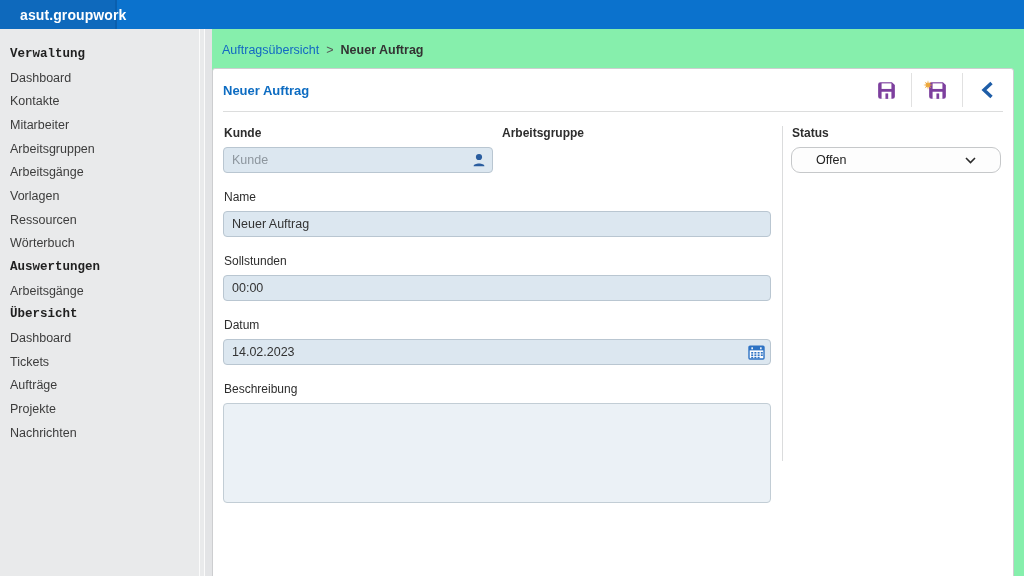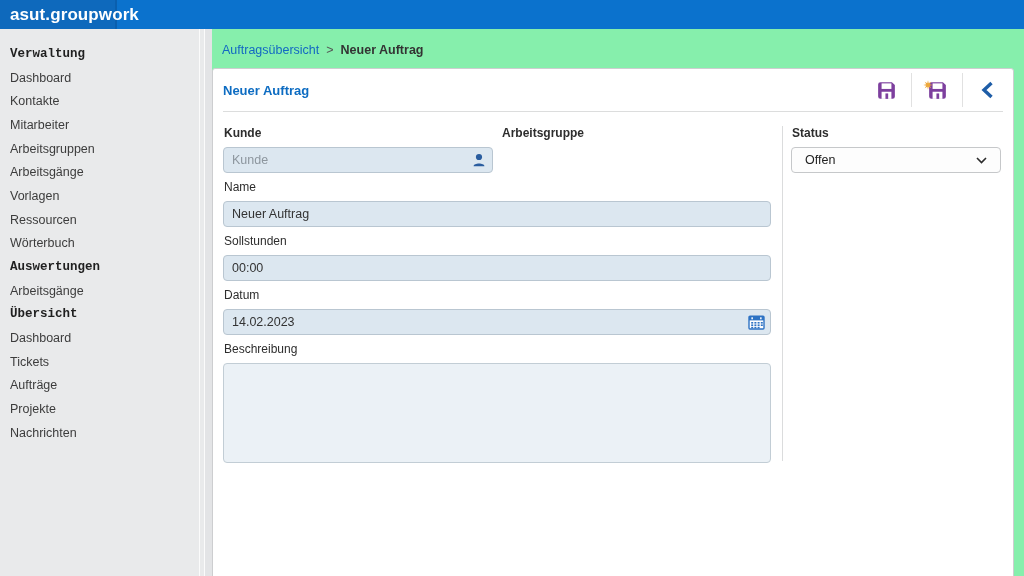--- a/index.html
+++ b/index.html
@@ -2,22 +2,22 @@
 <html><head>
 <meta charset="utf-8">
 <style>
   * { margin:0; padding:0; box-sizing:border-box; }
   html,body { width:1024px; height:576px; overflow:hidden; }
   body { font-family:"Liberation Sans", sans-serif; background:#ececec; position:relative; }
 
   
   .topbar { position:absolute; top:0; left:0; right:0; height:29px; background:#0b72cd; }
   .logo-block { position:absolute; left:0; top:0; width:117px; height:29px; background:#0e69bc;
-                border-right:2px solid #0a5fae; display:flex; align-items:center; padding-left:10px;
-                color:#fff; font-size:17px; font-weight:700; letter-spacing:.1px; cursor:pointer; }
+                border-right:2px solid #0a5fae; display:flex; align-items:center; padding-left:20px;
+                color:#fff; font-size:14px; font-weight:700; letter-spacing:.1px; cursor:pointer; }
 
   
   .sidebar { position:absolute; top:29px; left:0; width:199px; bottom:0; background:#e9eaeb;
              padding:13px 0 0 10px; }
   .side-item { height:23.7px; display:flex; align-items:center; font-size:12.5px; color:#3c3c3c; cursor:pointer; }
   .side-item.head { font-weight:700; color:#1f1f1f;font-family:Liberation Mono, monospace; }
 
   .splitter { position:absolute; top:29px; left:199px; width:13px; bottom:0;
               background:linear-gradient(90deg,#fbfbfb 0,#fbfbfb 1px,#e9eaeb 1px,#e9eaeb 5px,
                           #fbfbfb 5px,#fbfbfb 6px,#e3e4e6 6px,#e3e4e6 13px); }
@@ -39,36 +39,36 @@
   .tb-btn { width:26px; height:26px; display:flex; align-items:center; justify-content:center;
             position:relative; cursor:pointer; }
   .tb-sep { width:1px; height:34px; background:#e1e1e1; }
   .star-badge { position:absolute; top:-1px; left:-1px; }
 
   
   .form-wrap { display:flex; padding:14px 10px 0; }
   .col-left { width:548px; }
   .grid2 { display:flex; gap:8px; }
   .grid2 .field { width:270px; }
-  .field { margin-bottom:7px; }
+  .field { margin-bottom:17px; }
   .f-label { display:block; font-size:12px; color:#2d2d2d; margin:0 0 7px 1px; }
   .f-label.b { font-weight:700; }
   .input-box { height:26px; background:#dce7f0; border:1px solid #b9c6d1; border-radius:4px;
                display:flex; align-items:center; position:relative; }
   .input-box input { flex:1; min-width:0; background:transparent; border:0; outline:0;
                      padding:0 26px 0 8px; font-size:12.5px; color:#333; font-family:inherit; }
   .input-box input.noicon { padding-right:8px; }
   .input-box input::placeholder { color:#8d969e; opacity:1; }
   .in-icon { position:absolute; right:5px; top:50%; transform:translateY(-50%); display:flex; cursor:pointer; }
   textarea.desc { width:100%; height:100px; background:#ebf1f6; border:1px solid #c2cdd5; border-radius:4px;
                   resize:none; outline:0; font-family:inherit; font-size:12.5px; color:#333; padding:6px 8px; }
   .v-div { width:1px; background:#dbdcdd; margin-left:11px; height:335px; }
   .col-right { padding-left:8px; }
-  .select-box { width:210px; height:26px; background:#fdfdfd; border:1px solid #c6c8ca; border-radius:4px;
-                display:flex; align-items:center; justify-content:space-between; padding:0 13px;
+  .select-box { width:210px; height:26px; background:#fdfdfd; border:1px solid #c6c8ca; border-radius:9px;
+                display:flex; align-items:center; justify-content:space-between; padding:0 24px;
                 font-size:12.5px; color:#222; cursor:pointer; }
 </style>
 </head>
 <body>
 
 <div class="topbar">
   <div class="logo-block">
     <span>asut.groupwork</span>
   </div>
 </div>

